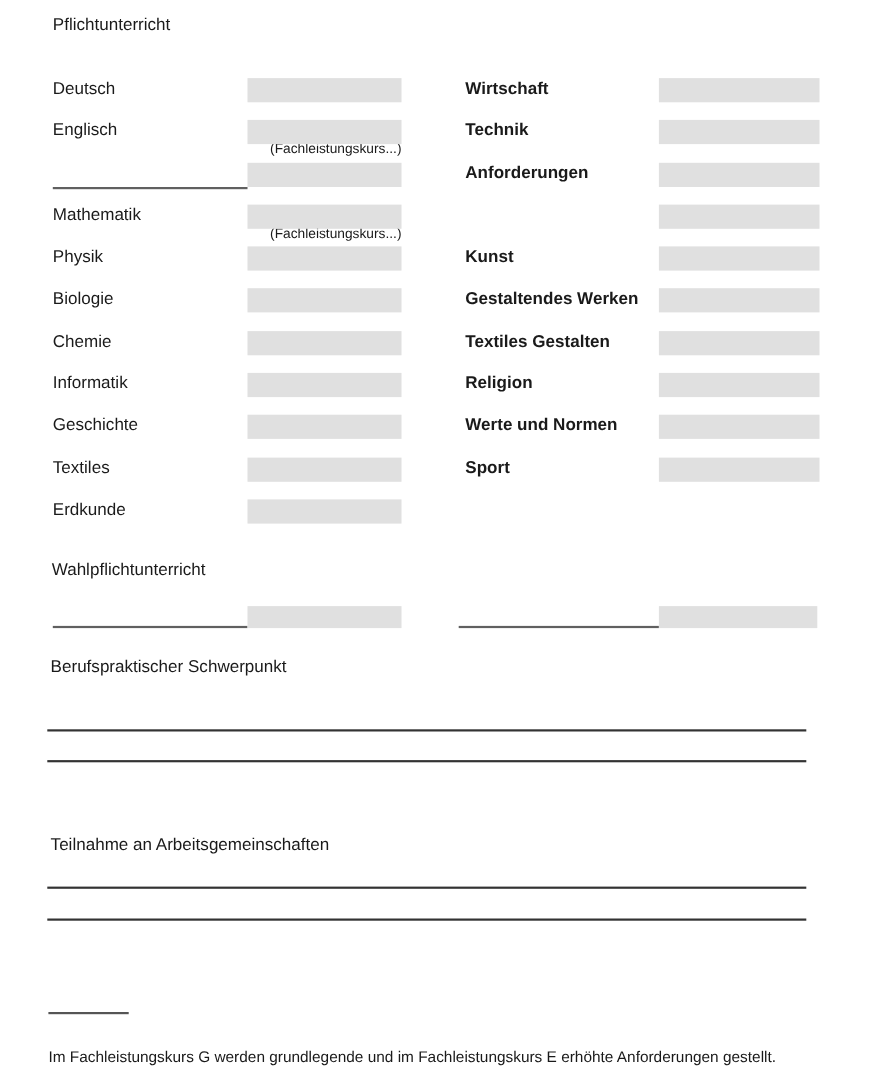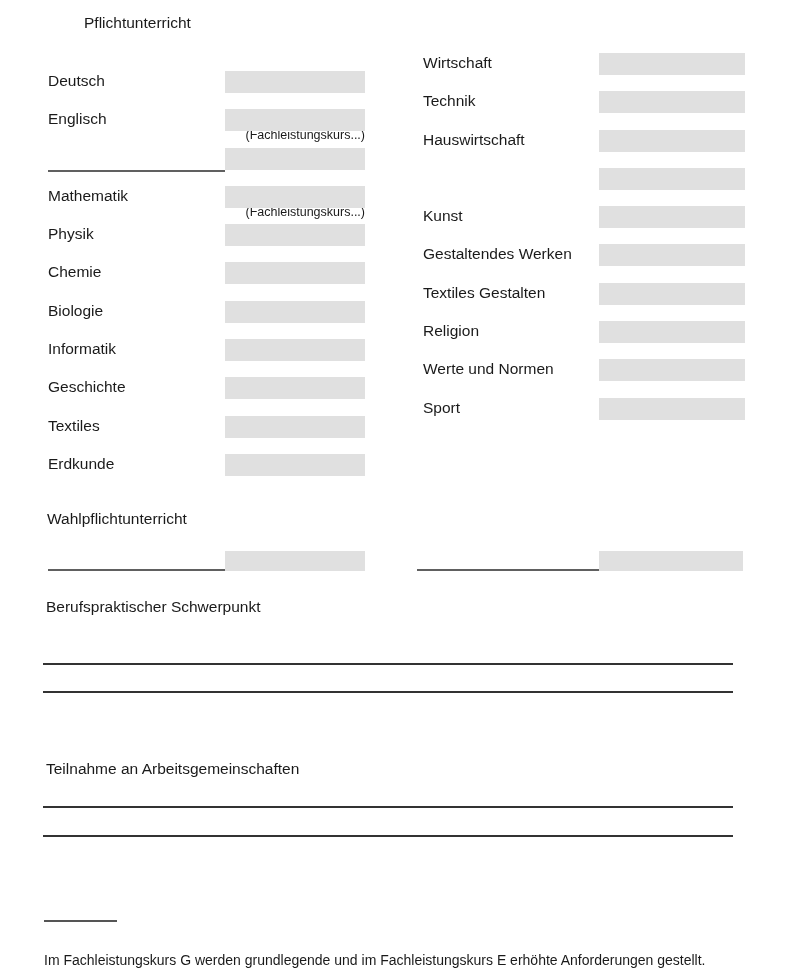--- a/index.html
+++ b/index.html
@@ -20,21 +20,21 @@
   .wslot .writeline{top:18px;}
   .longline{position:absolute;left:43px;width:690px;border-top:2px solid #333333;height:0;}
   .footline{position:absolute;left:44px;top:920px;width:73px;border-top:2px solid #555555;height:0;}
   .foottext{position:absolute;left:44px;top:952px;font-size:14px;line-height:17px;white-space:nowrap;}
 </style>
 </head>
 <body>
 
 <div class="page">
 
-  <div class="heading" style="left:48px;top:13px;margin-left:36px;">Pflichtunterricht</div>
+  <div class="heading" style="left:48px;top:13px;">Pflichtunterricht</div>
 
   <div id="left-col" class="col" style="left:48px;top:64px;width:317px;">
       <div class="srow">
         <div class="slabel">Deutsch</div>
         <div class="gradebox" style="width: 140px; background: rgb(224, 224, 224);"></div>
       </div>
       <div class="srow">
         <div class="slabel">Englisch</div>
         <div class="ssub">(Fachleistungskurs...)</div>
         <div class="gradebox" style="width: 140px; background: rgb(224, 224, 224);"></div>
@@ -46,56 +46,56 @@
       <div class="srow">
         <div class="slabel">Mathematik</div>
         <div class="ssub">(Fachleistungskurs...)</div>
         <div class="gradebox" style="width: 140px; background: rgb(224, 224, 224);"></div>
       </div>
       <div class="srow">
         <div class="slabel">Physik</div>
         <div class="gradebox" style="width: 140px; background: rgb(224, 224, 224);"></div>
       </div>
       <div class="srow">
-        <div class="slabel">Chemie</div>
+        <div class="slabel">Biologie</div>
         <div class="gradebox" style="width: 140px; background: rgb(224, 224, 224);"></div>
       </div>
       <div class="srow">
-        <div class="slabel">Biologie</div>
+        <div class="slabel">Chemie</div>
         <div class="gradebox" style="width: 140px; background: rgb(224, 224, 224);"></div>
       </div>
       <div class="srow">
         <div class="slabel">Informatik</div>
         <div class="gradebox" style="width: 140px; background: rgb(224, 224, 224);"></div>
       </div>
       <div class="srow">
         <div class="slabel">Geschichte</div>
         <div class="gradebox" style="width: 140px; background: rgb(224, 224, 224);"></div>
       </div>
       <div class="srow">
         <div class="slabel">Textiles</div>
         <div class="gradebox" style="width: 140px; background: rgb(224, 224, 224);"></div>
       </div>
       <div class="srow">
         <div class="slabel">Erdkunde</div>
         <div class="gradebox" style="width: 140px; background: rgb(224, 224, 224);"></div>
       </div>
     </div>
 
-  <div id="right-col" class="col" style="left:423px;top:46px;width:322px;">
+  <div id="right-col" class="col" style="left:423px;top:64px;width:322px;font-weight:bold;">
       <div class="srow">
         <div class="slabel">Wirtschaft</div>
         <div class="gradebox" style="width: 146px; background: rgb(224, 224, 224);"></div>
       </div>
       <div class="srow">
         <div class="slabel">Technik</div>
         <div class="gradebox" style="width: 146px; background: rgb(224, 224, 224);"></div>
       </div>
       <div class="srow">
-        <div class="slabel">Hauswirtschaft</div>
+        <div class="slabel">Anforderungen</div>
         <div class="gradebox" style="width: 146px; background: rgb(224, 224, 224);"></div>
       </div>
       <div class="srow">
         <div class="gradebox" style="width: 146px; background: rgb(224, 224, 224);"></div>
       </div>
       <div class="srow">
         <div class="slabel">Kunst</div>
         <div class="gradebox" style="width: 146px; background: rgb(224, 224, 224);"></div>
       </div>
       <div class="srow">

